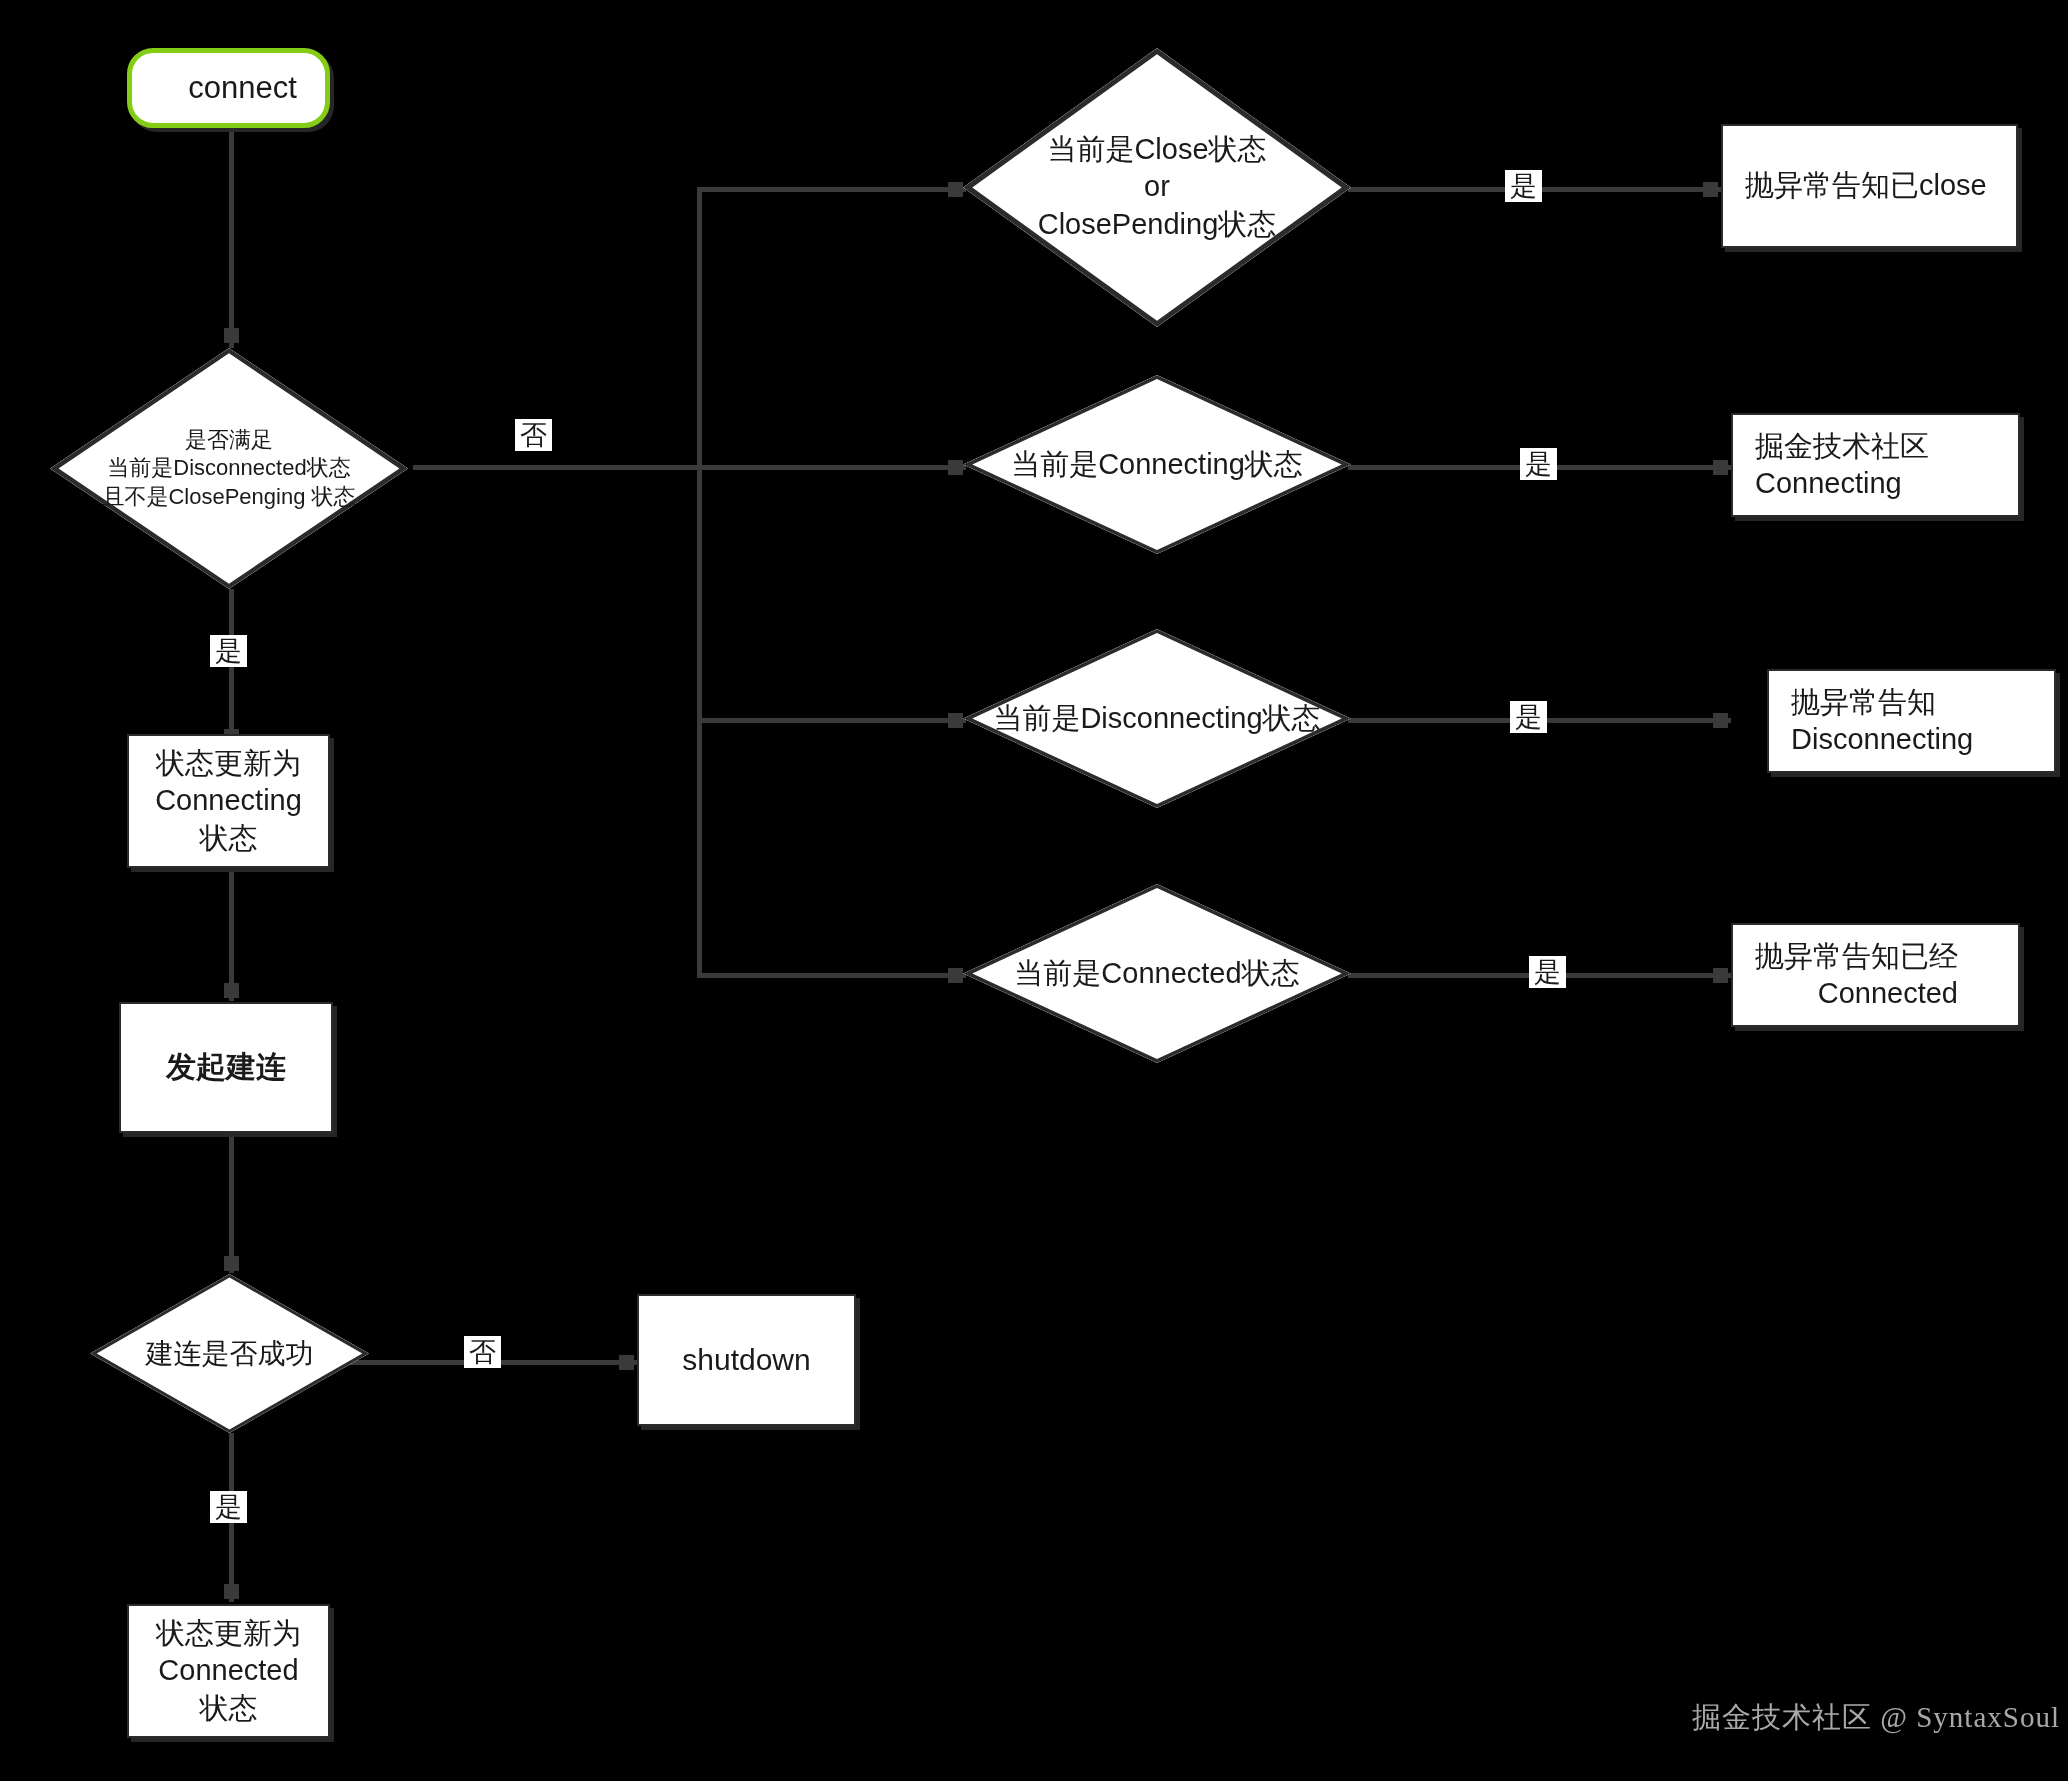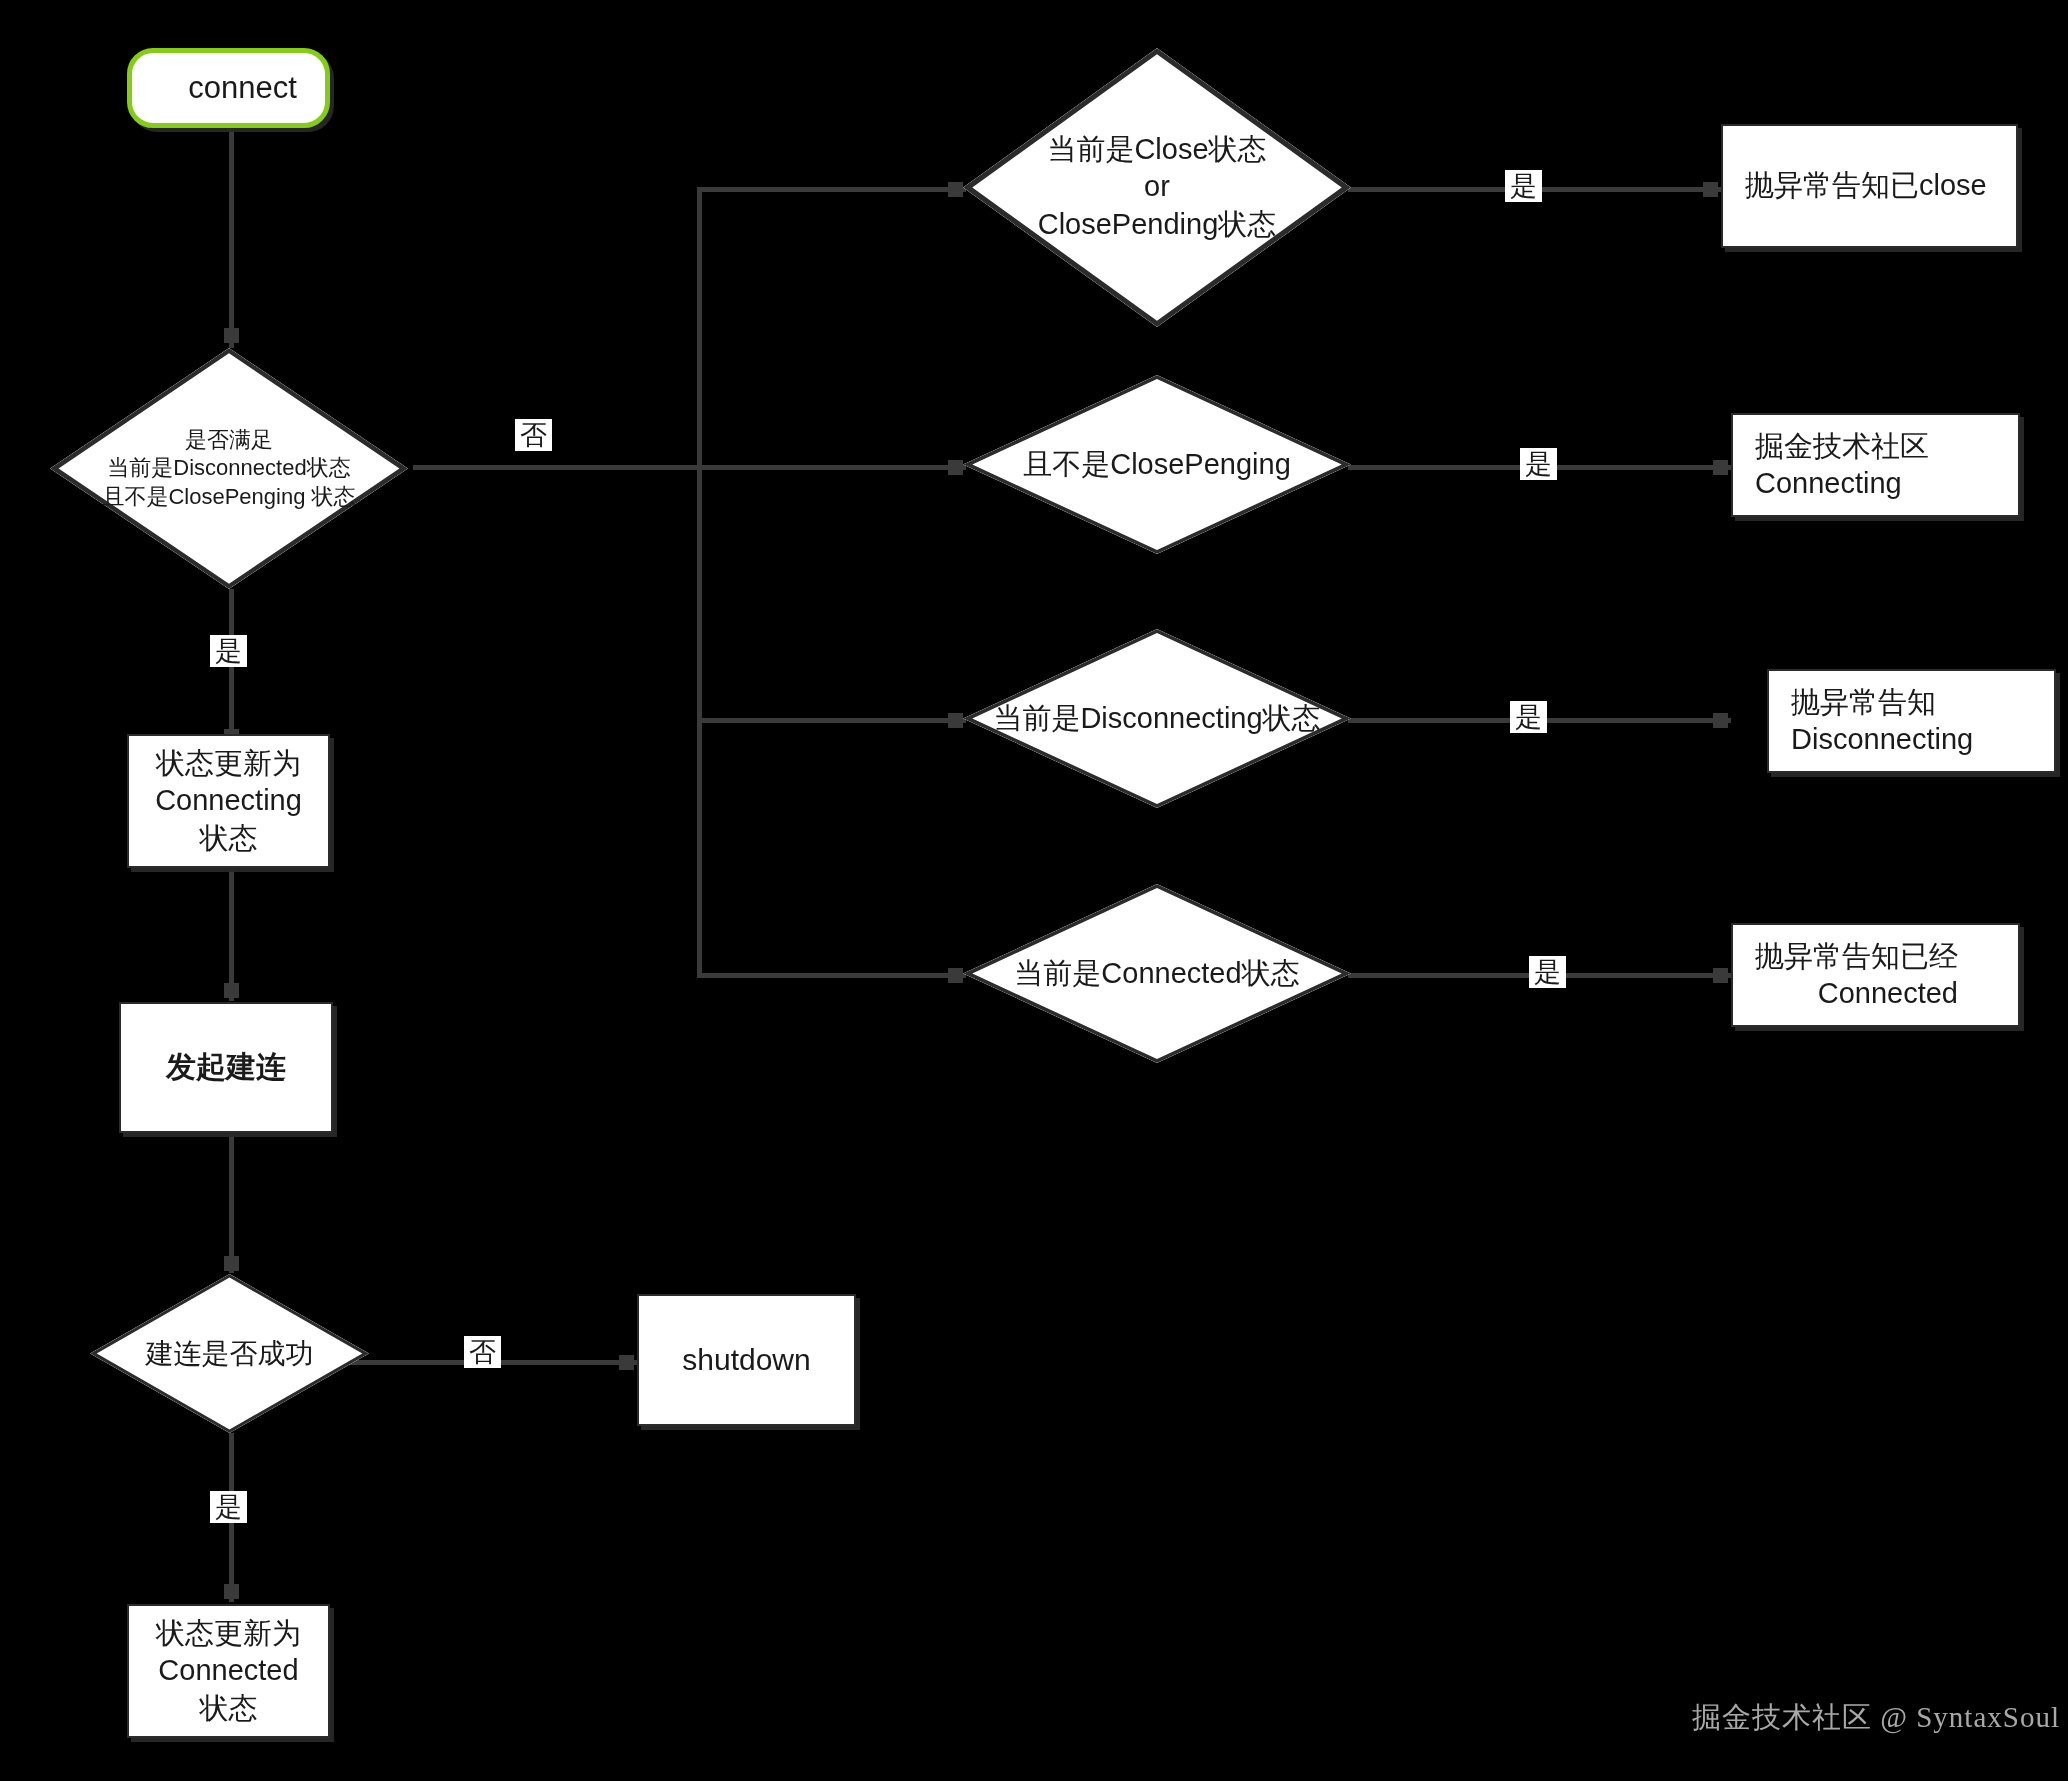--- a/index.html
+++ b/index.html
@@ -227,21 +227,21 @@
 
   <div class="diamond" style="left:963px; top:48px; width:388px; height:279px;">
     <div class="shape"></div>
     <div class="dlabel" style="font-size:29px; width:328px;">当前是Close状态
 or
 ClosePending状态</div>
   </div>
 
   <div class="diamond" style="left:963px; top:375px; width:388px; height:179px;">
     <div class="shape"></div>
-    <div class="dlabel" style="font-size:29px; width:338px;">且不是ClosePenging</div>
+    <div class="dlabel" style="font-size:29px; width:338px;">当前是Connecting状态</div>
   </div>
 
   <div class="diamond" style="left:963px; top:629px; width:388px; height:179px;">
     <div class="shape"></div>
     <div class="dlabel" style="font-size:29px; width:358px;">当前是Disconnecting状态</div>
   </div>
 
   <div class="diamond" style="left:963px; top:884px; width:388px; height:179px;">
     <div class="shape"></div>
     <div class="dlabel" style="font-size:29px; width:338px;">当前是Connected状态</div>

